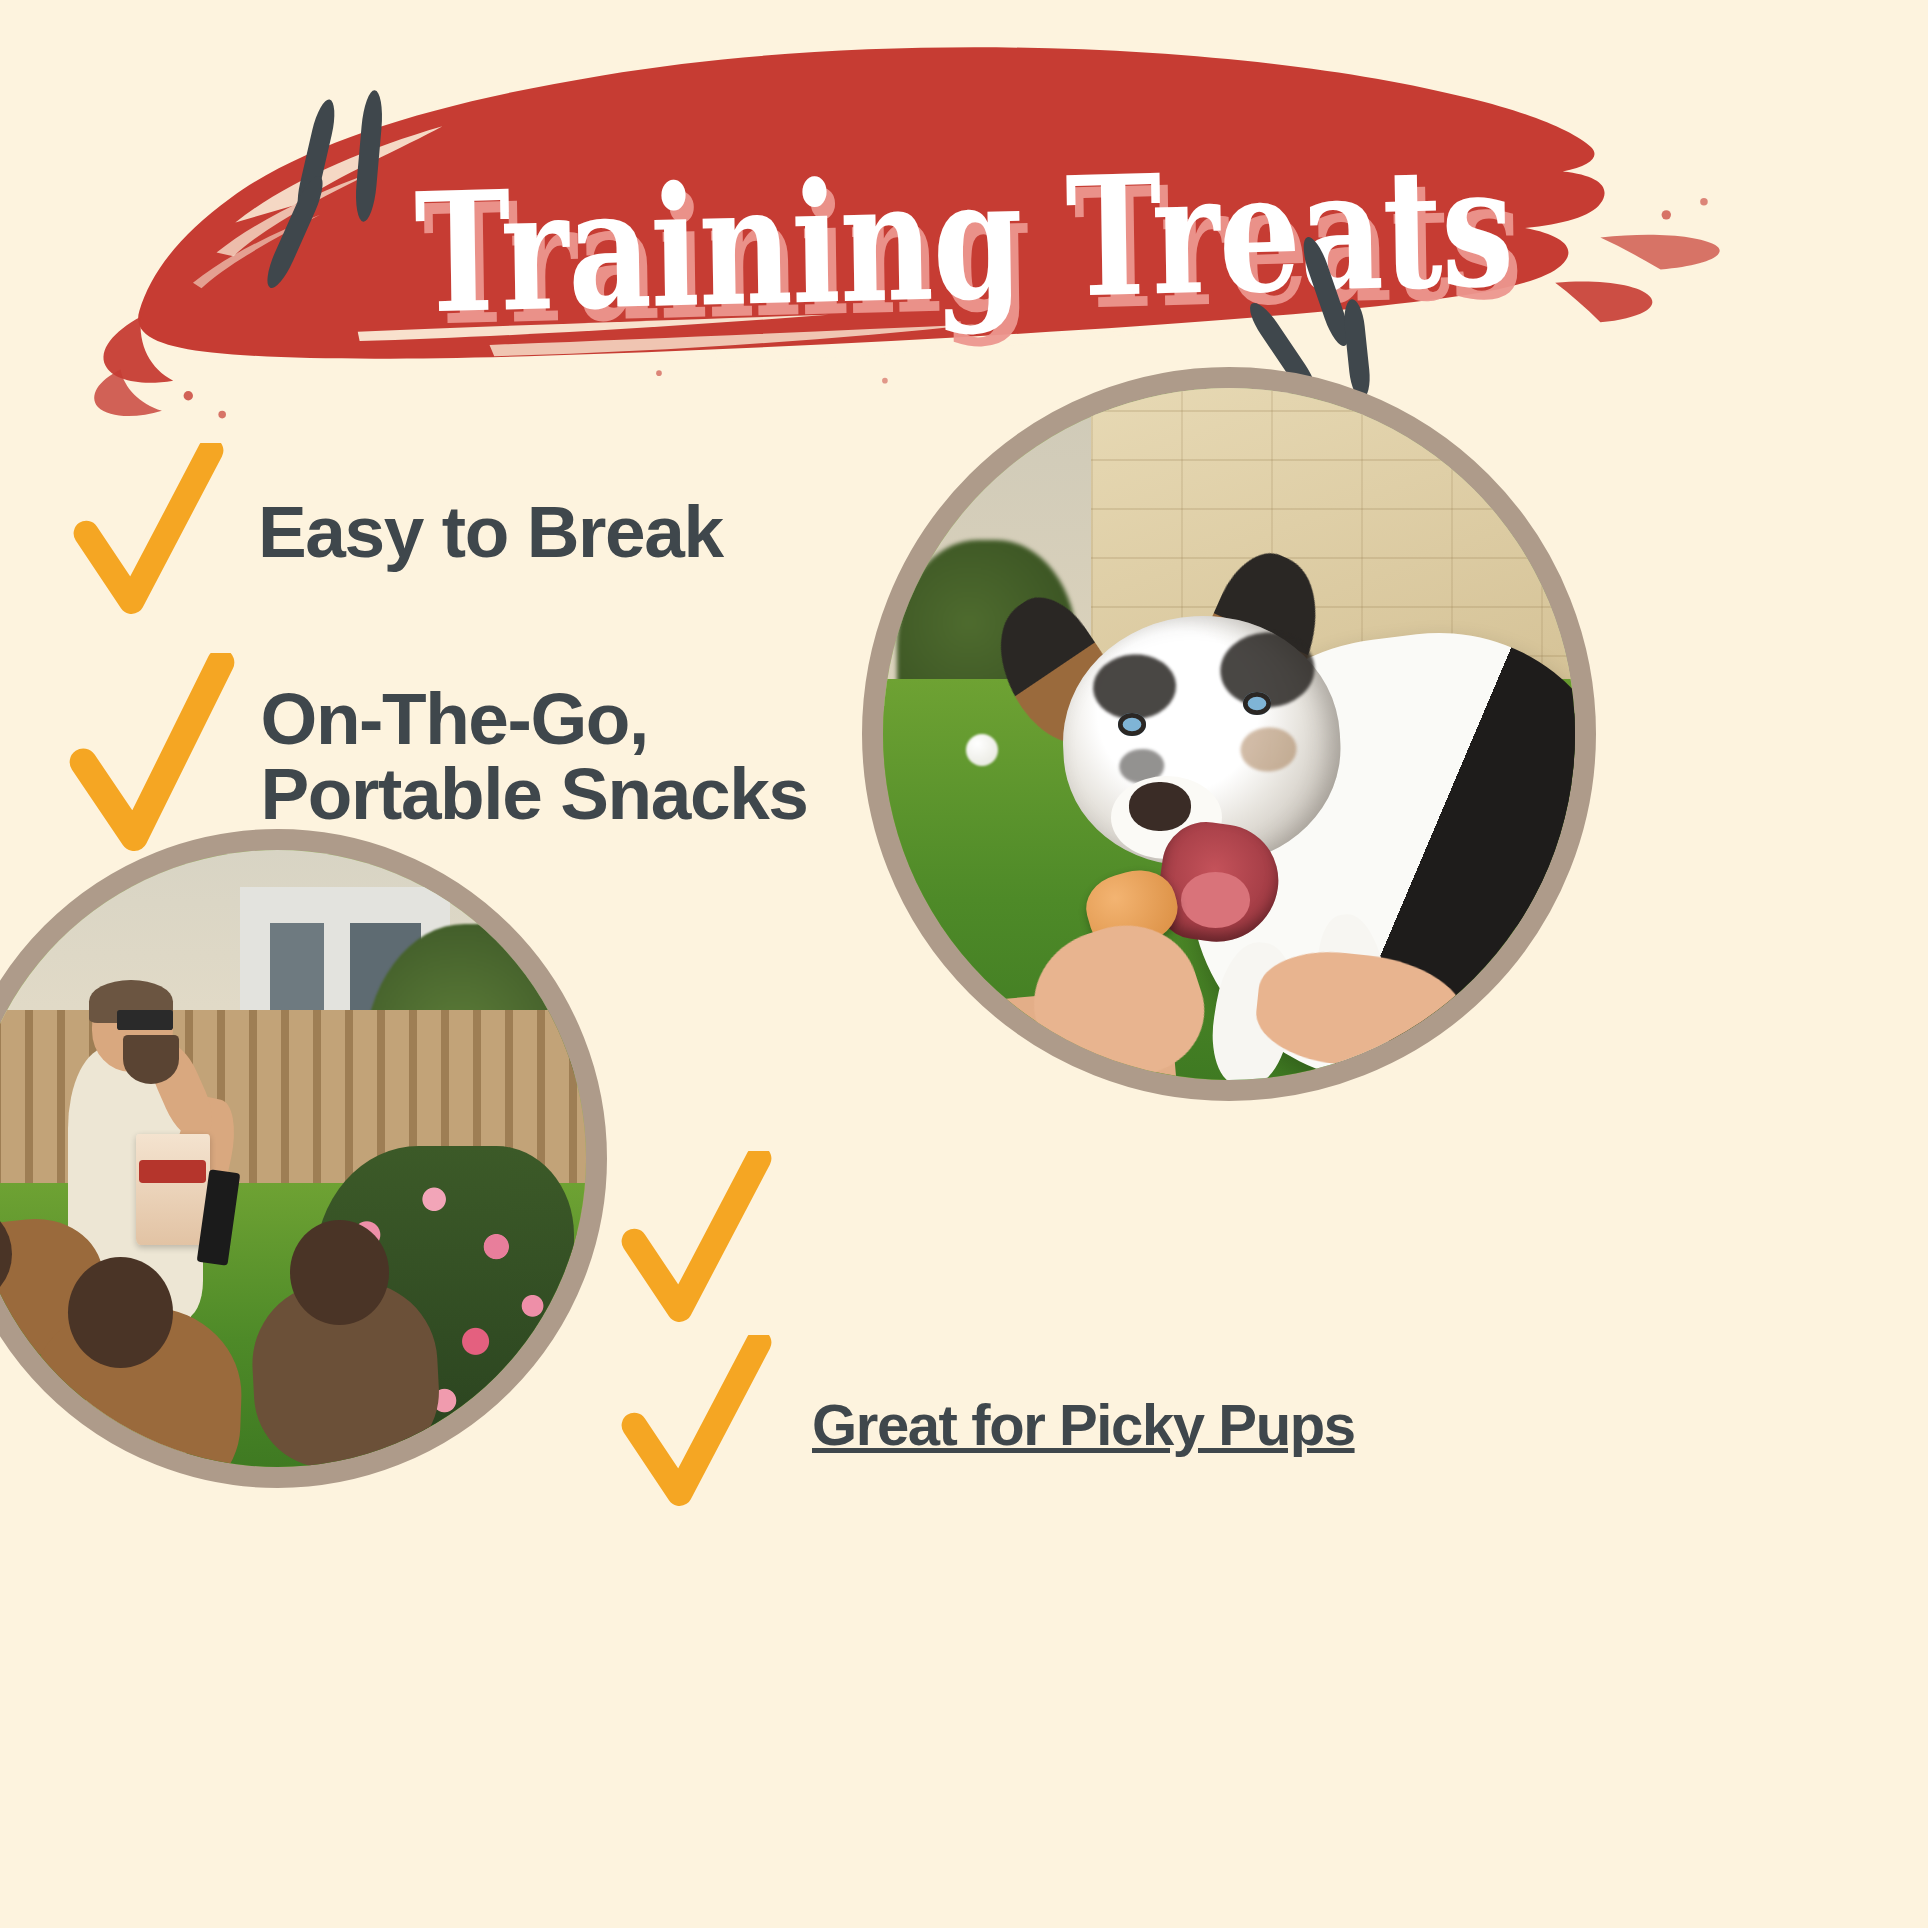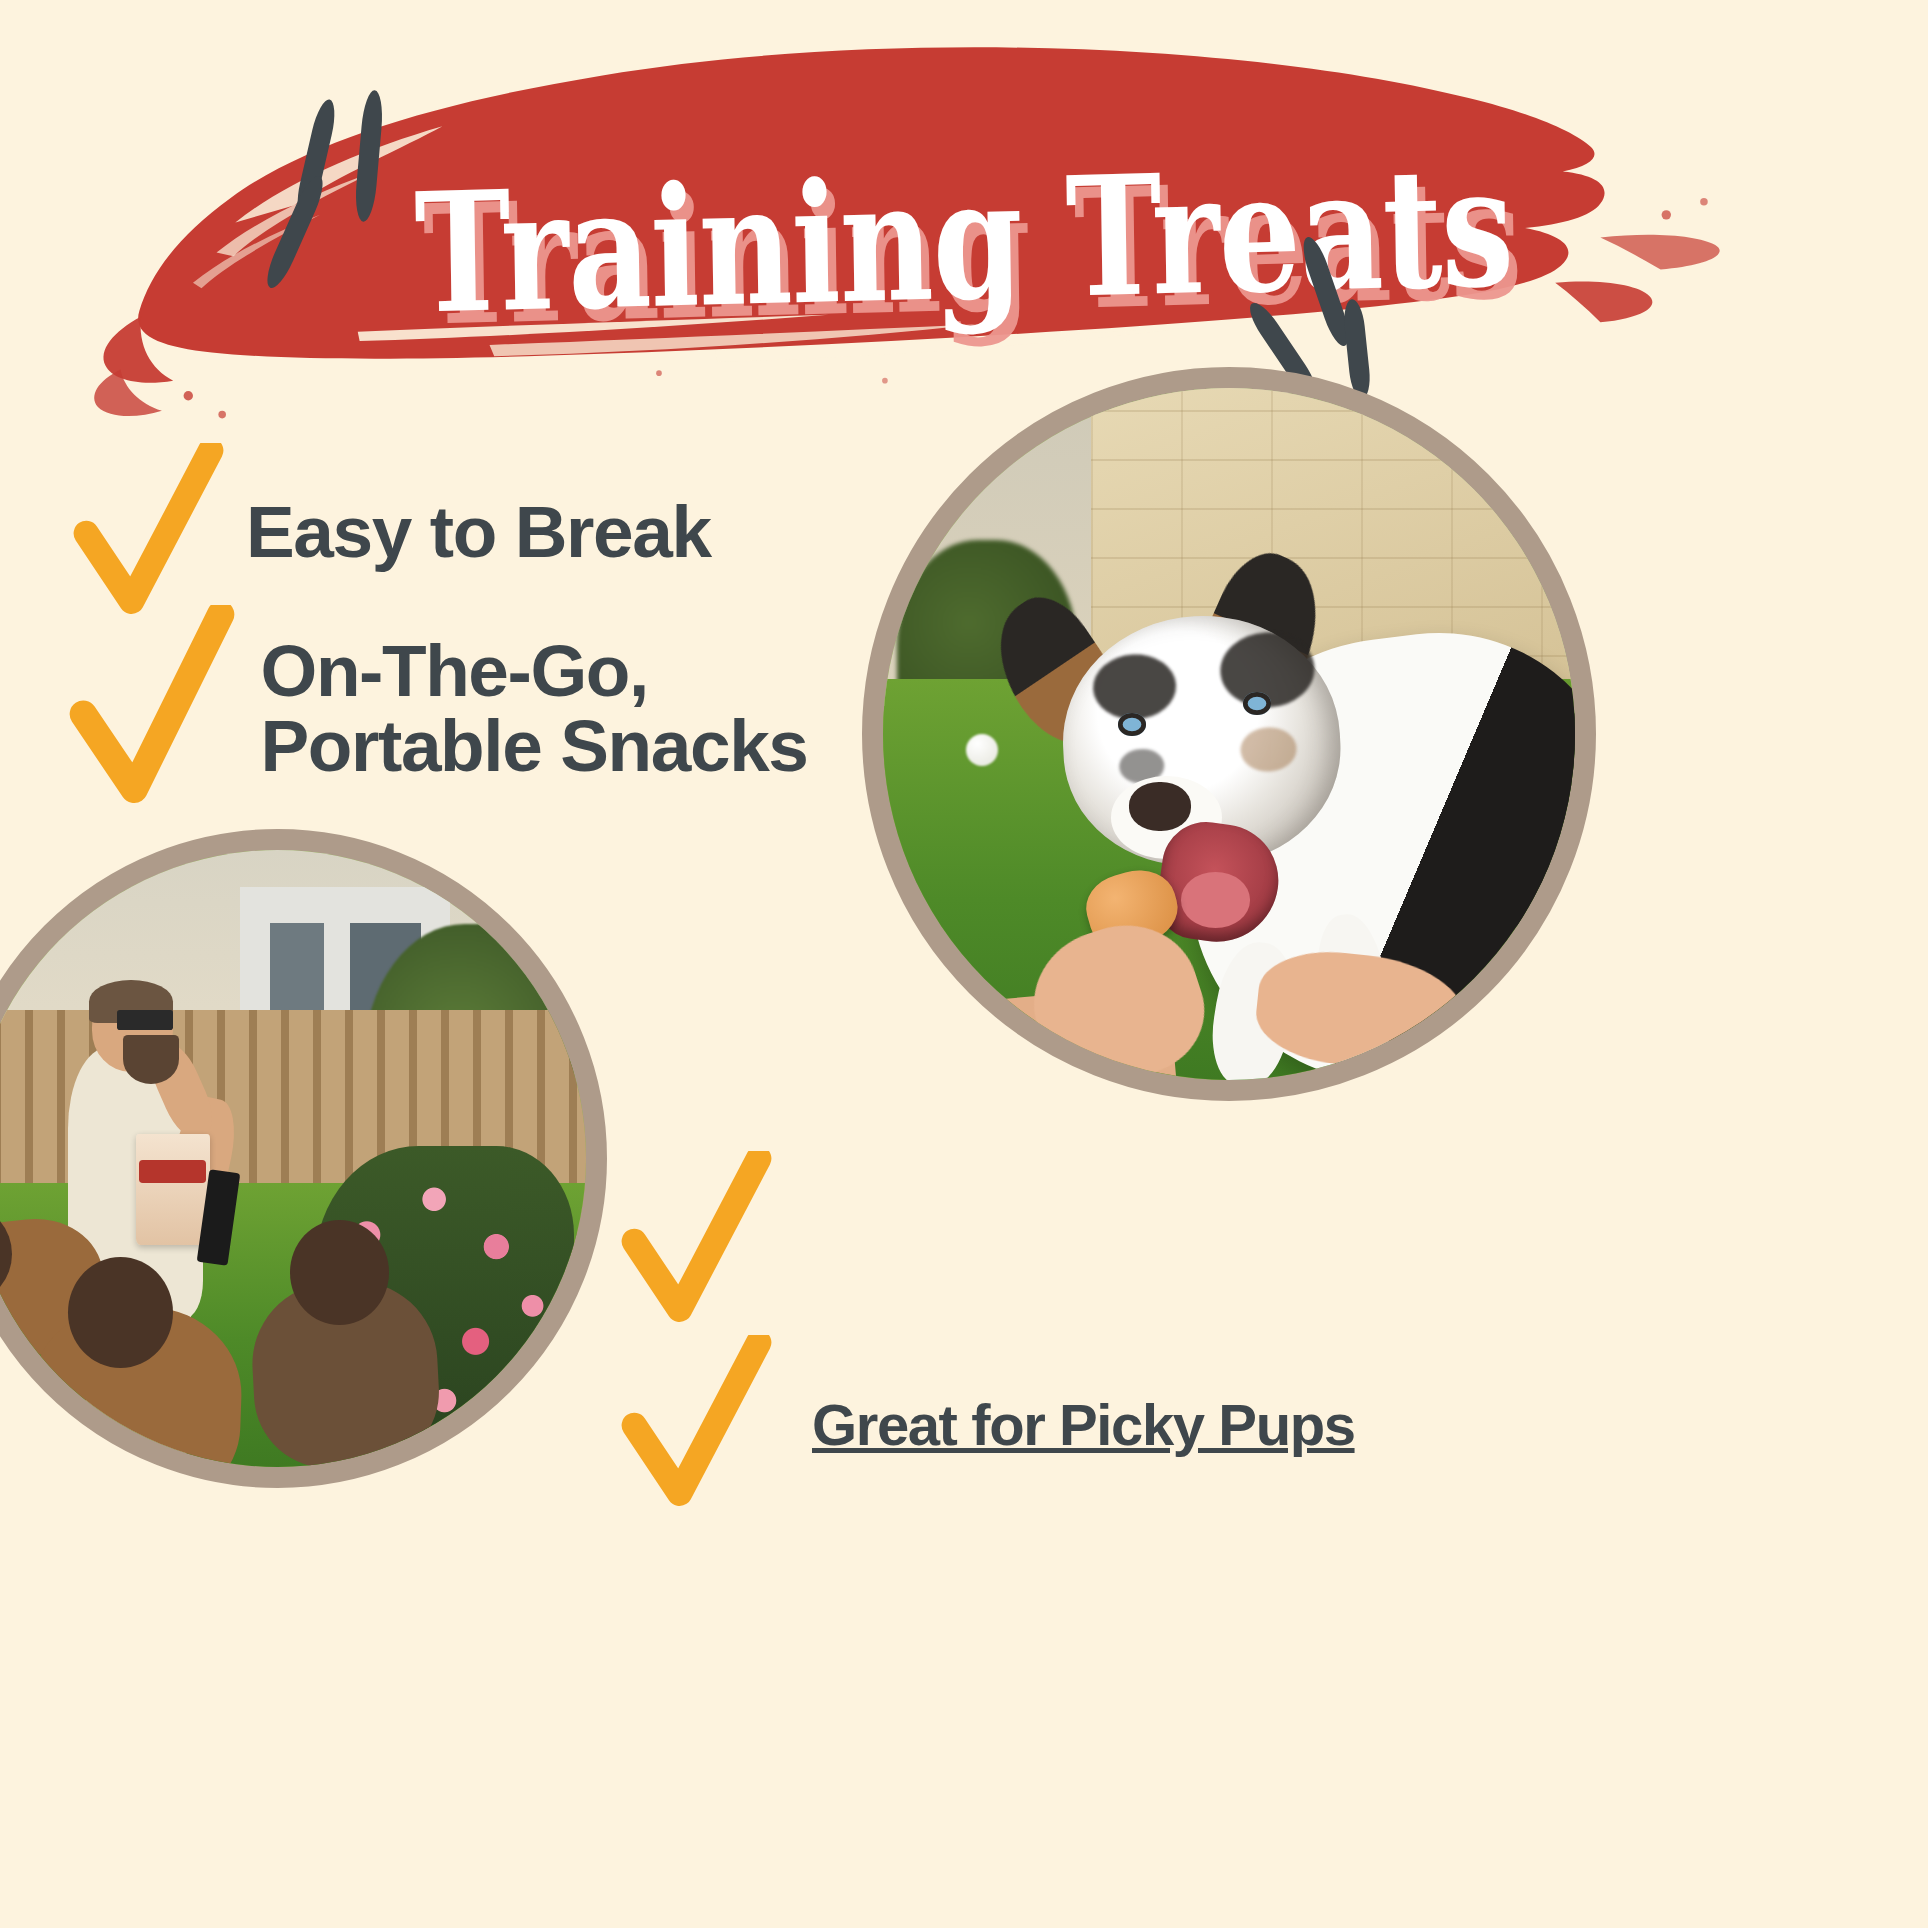--- a/index.html
+++ b/index.html
@@ -46,23 +46,23 @@
   .btext{
     color:#3F474C;
     font-family:"Liberation Sans",sans-serif;
     font-weight:700;
     letter-spacing:-1.4px;
     line-height:1.02;
     white-space:pre-line;
   }
 
   #bullet-easy{left:73px;top:443px;}
-  #bullet-easy .btext{font-size:73px;margin-left:22px;text-align:right;}
-
-  #bullet-portable{left:68px;top:605px;}
+  #bullet-easy .btext{font-size:73px;margin-left:34px;text-align:right;}
+
+  #bullet-portable{left:68px;top:653px;}
   #bullet-portable .btext{font-size:73px;margin-left:24.5px;}
 
   #bullet-reward{left:621px;top:1151px;}
   #bullet-reward .btext{font-size:73px;margin-left:32px;}
 
   #bullet-picky{left:621px;top:1335px;}
   #bullet-picky .btext{font-size:58px;margin-left:40px;text-decoration:underline;}
 
   
   .photo{

